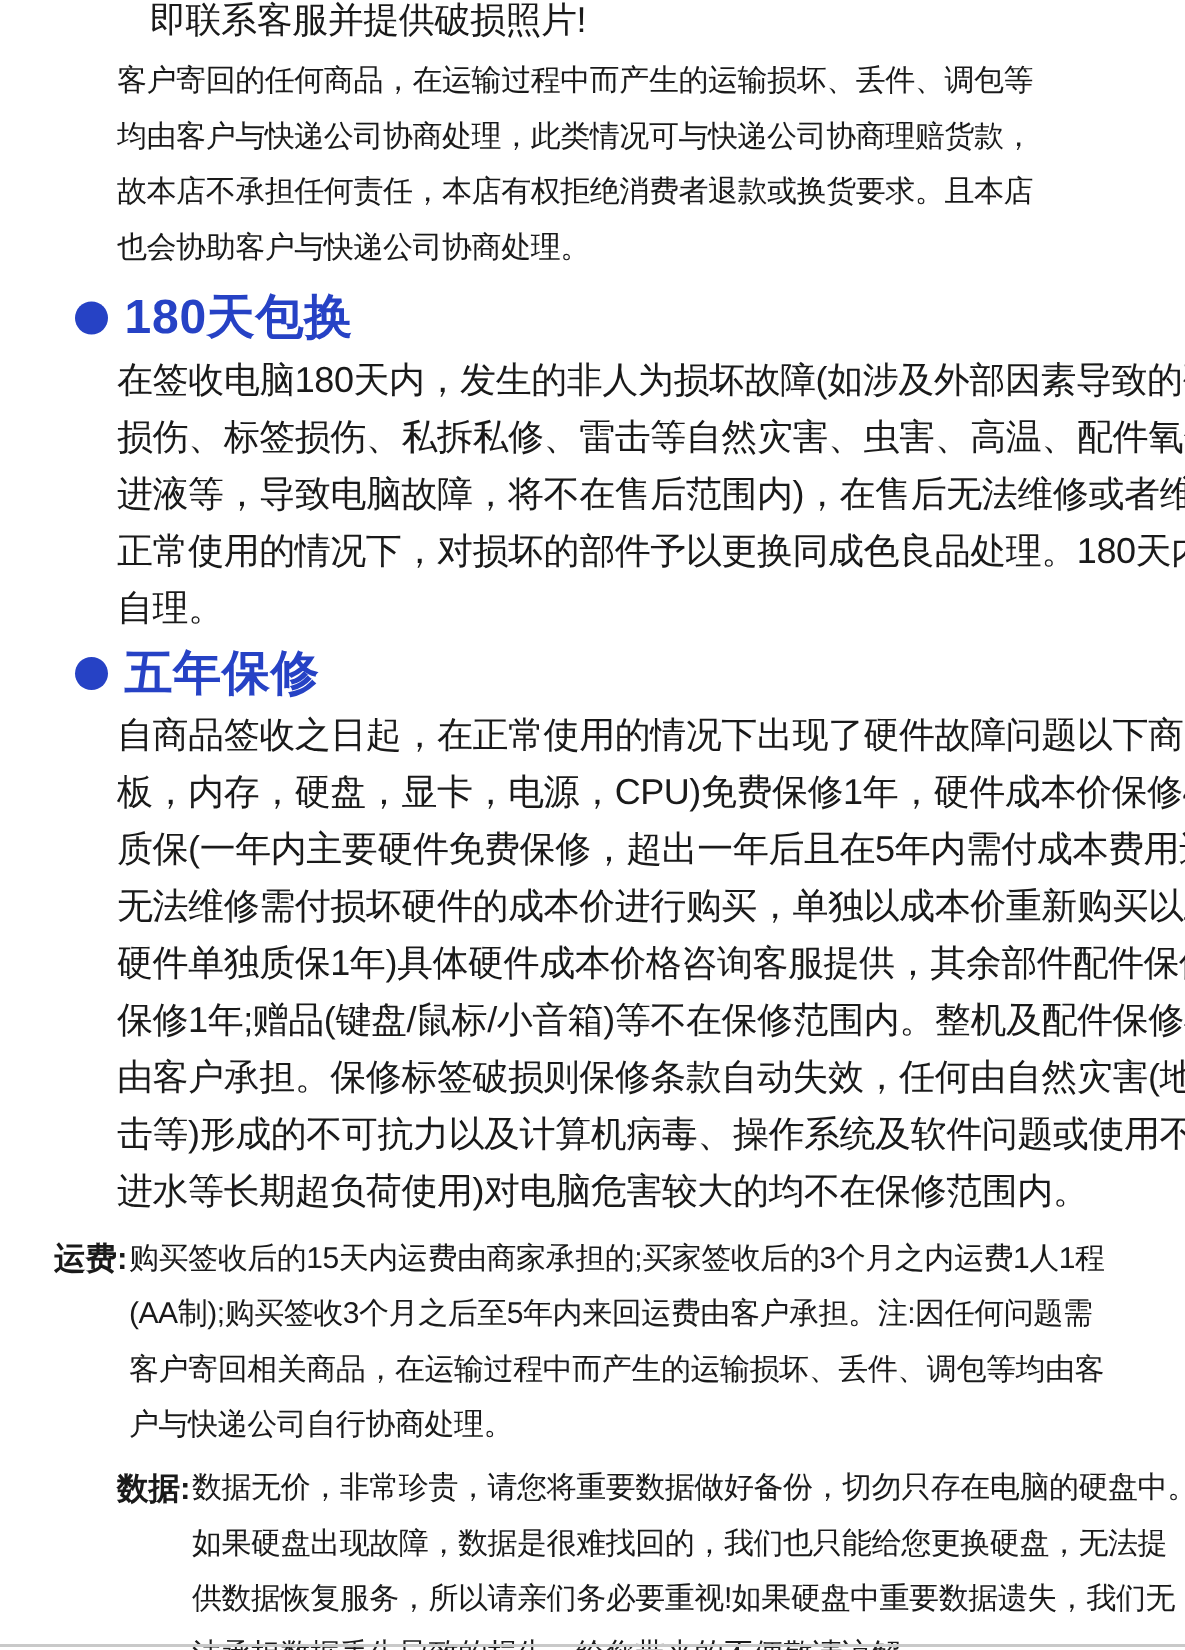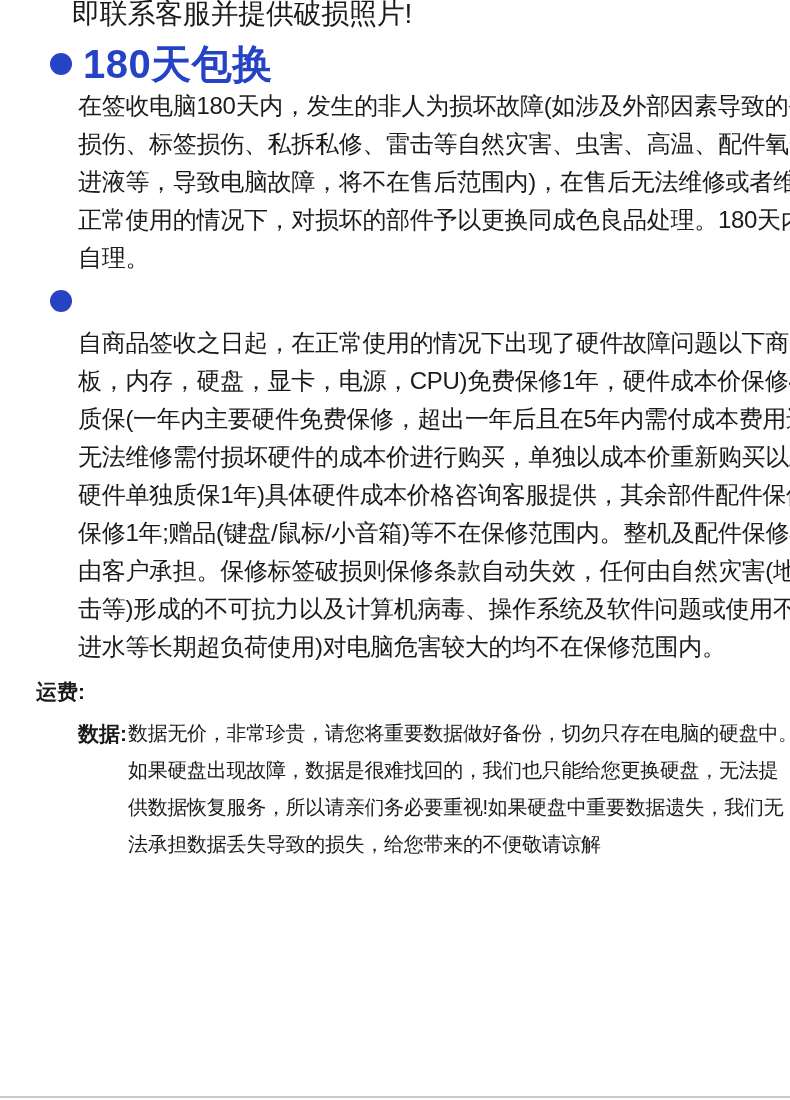--- a/index.html
+++ b/index.html
@@ -5,23 +5,23 @@
   html, body { margin:0; padding:0; }
   body {
     width:790px; height:1100px;
     background:#ffffff;
     overflow:hidden;
     position:relative;
     font-family:"Liberation Sans", "DejaVu Sans", sans-serif;
     color:#1a1a1a;
   }
   .top-line {
-    padding-left:72px;
+    padding-left:100px;
     padding-top:0px;
-    font-size:28px;
+    font-size:24px;
     line-height:28px;
     letter-spacing:-0.3px;
     white-space:pre;
   }
   .label-block { display:flex; align-items:flex-start; }
   .block-label {
     font-weight:bold;
     font-size:21px;
     line-height:37px;
     flex:none;
@@ -45,21 +45,21 @@
   .heading-180 { margin-top:8px; }
   .heading-5yr { margin-top:4px; }
   .bullet {
     width:22px; height:22px;
     border-radius:50%;
     background:#2642c5;
     margin-right:11px;
     flex:none;
   }
   .heading-text {
-    font-size:40px;
+    font-size:32px;
     font-weight:bold;
     letter-spacing:0.5px;
   }
   .section-body {
     padding-left:78px;
     margin-top:3px;
     font-size:24px;
     line-height:38px;
     white-space:pre;
     letter-spacing:-0.3px;
@@ -74,47 +74,56 @@
     height:2px;
     background:#c9c9c9;
   }
 </style>
 </head>
 <body>
 
 <div class="top-line">即联系客服并提供破损照片!</div>
 
 <div class="label-block about-block">
+  <div class="block-body">客户寄回的任何商品，在运输过程中而产生的运输损坏、丢件、调包等
+均由客户与快递公司协商处理，此类情况可与快递公司协商理赔货款，
+故本店不承担任何责任，本店有权拒绝消费者退款或换货要求。且本店
+也会协助客户与快递公司协商处理。</div>
 </div>
 
 <div class="section-heading heading-180">
   <span class="bullet"></span>
   <span class="heading-text">180天包换</span>
 </div>
 <div class="section-body">在签收电脑180天内，发生的非人为损坏故障(如涉及外部因素导致的硬件损坏外观
 损伤、标签损伤、私拆私修、雷击等自然灾害、虫害、高温、配件氧化生锈、腐蚀、
 进液等，导致电脑故障，将不在售后范围内)，在售后无法维修或者维修后无法保证
 正常使用的情况下，对损坏的部件予以更换同成色良品处理。180天内来回运费买家
 自理。</div>
 
 <div class="section-heading heading-5yr">
   <span class="bullet"></span>
+  <span class="heading-text">五年保修</span>
 </div>
 <div class="section-body">自商品签收之日起，在正常使用的情况下出现了硬件故障问题以下商品主要硬件(主
 板，内存，硬盘，显卡，电源，CPU)免费保修1年，硬件成本价保修4年，一共5年
 质保(一年内主要硬件免费保修，超出一年后且在5年内需付成本费用进行维修，若
 无法维修需付损坏硬件的成本价进行购买，单独以成本价重新购买以上硬件后且该
 硬件单独质保1年)具体硬件成本价格咨询客服提供，其余部件配件保修1年;显示器
 保修1年;赠品(键盘/鼠标/小音箱)等不在保修范围内。整机及配件保修期内往返运费
 由客户承担。保修标签破损则保修条款自动失效，任何由自然灾害(地震、泥石流雷
 击等)形成的不可抗力以及计算机病毒、操作系统及软件问题或使用不当(如摔坏、
 进水等长期超负荷使用)对电脑危害较大的均不在保修范围内。</div>
 
 <div class="label-block freight-block">
   <span class="block-label">运费:</span>
+  <div class="block-body">购买签收后的15天内运费由商家承担的;买家签收后的3个月之内运费1人1程
+(AA制);购买签收3个月之后至5年内来回运费由客户承担。注:因任何问题需
+客户寄回相关商品，在运输过程中而产生的运输损坏、丢件、调包等均由客
+户与快递公司自行协商处理。</div>
 </div>
 
 <div class="label-block data-block">
   <span class="block-label">数据:</span>
   <div class="block-body">数据无价，非常珍贵，请您将重要数据做好备份，切勿只存在电脑的硬盘中。
 如果硬盘出现故障，数据是很难找回的，我们也只能给您更换硬盘，无法提
 供数据恢复服务，所以请亲们务必要重视!如果硬盘中重要数据遗失，我们无
 法承担数据丢失导致的损失，给您带来的不便敬请谅解</div>
 </div>
 

